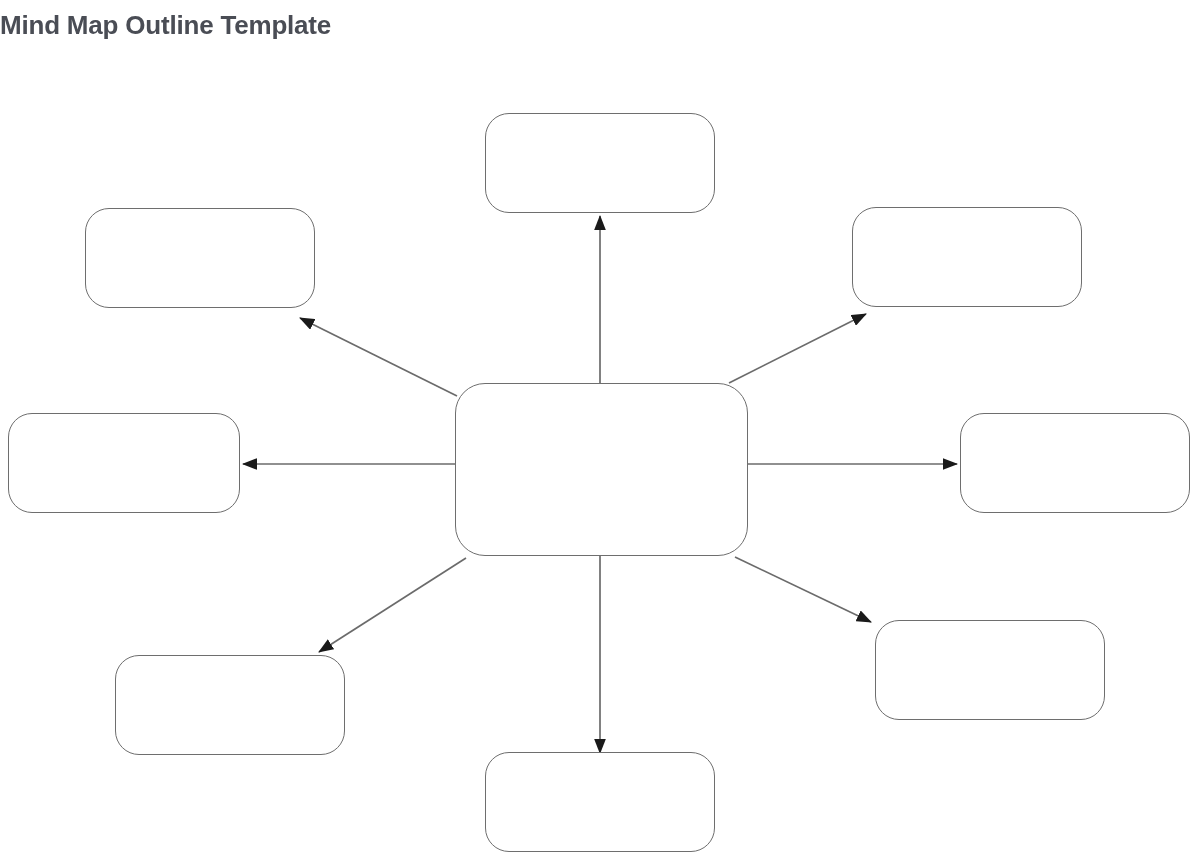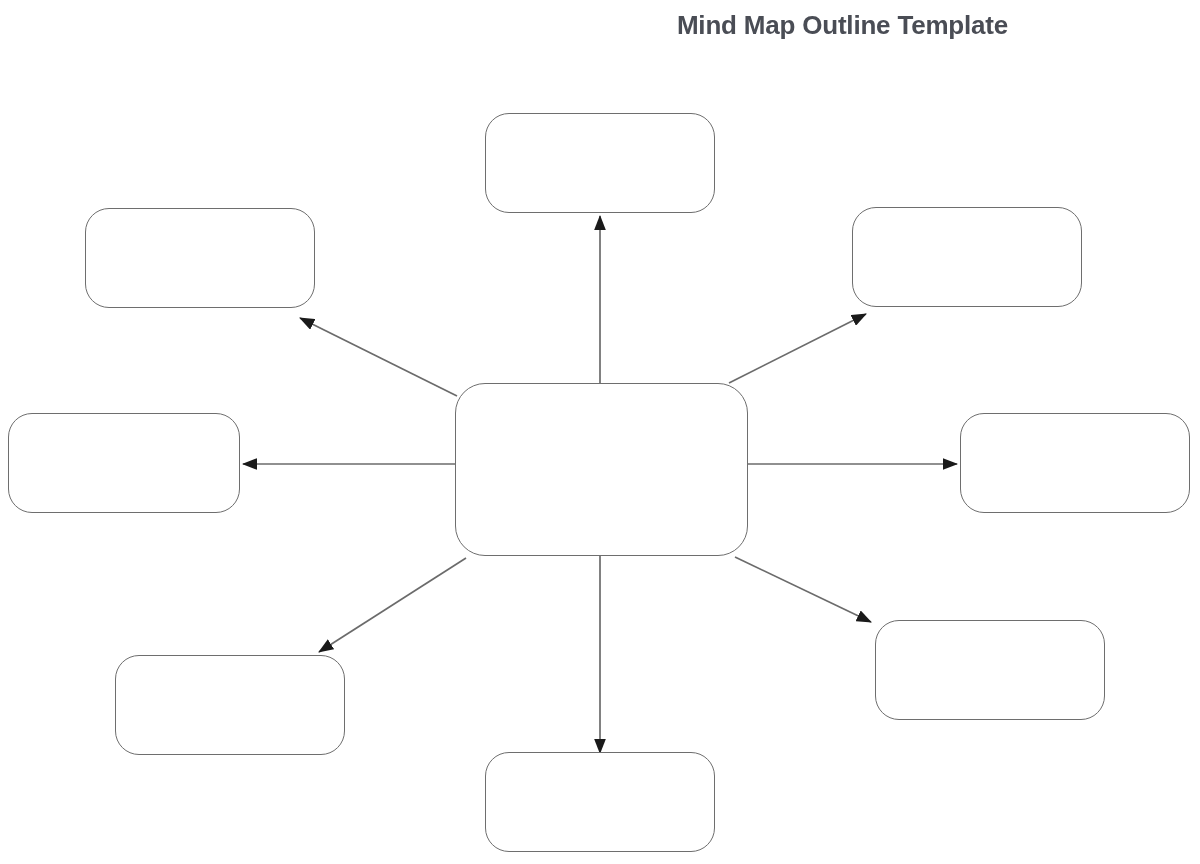--- a/index.html
+++ b/index.html
@@ -20,21 +20,21 @@
     left: 0;
     top: 0;
     width: 1200px;
     height: 864px;
   }
   .page-title {
     position: absolute;
     left: 0;
     top: 10px;
     width: 1008px;
-    text-align: right;
+    text-align: left;
     font-family: "Liberation Sans", sans-serif;
     font-size: 26px;
     font-weight: bold;
     letter-spacing: -0.2px;
     color: #4a4d55;
     white-space: nowrap;
   }
   .node {
     position: absolute;
     box-sizing: border-box;

